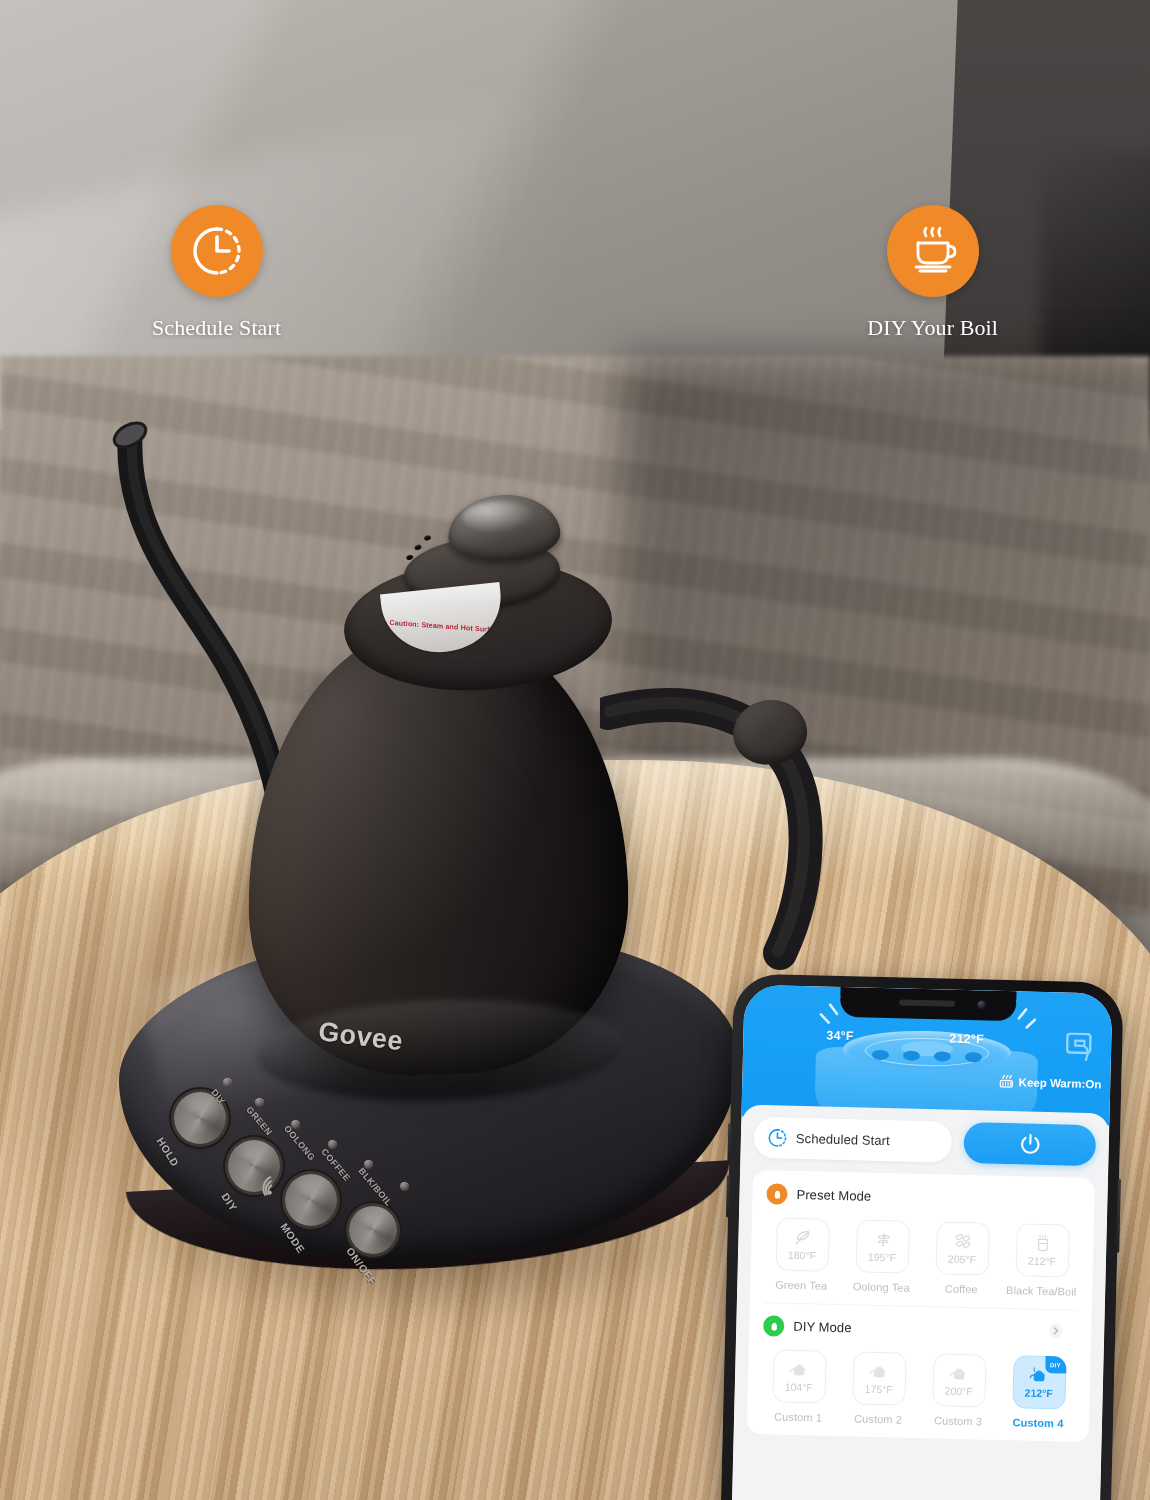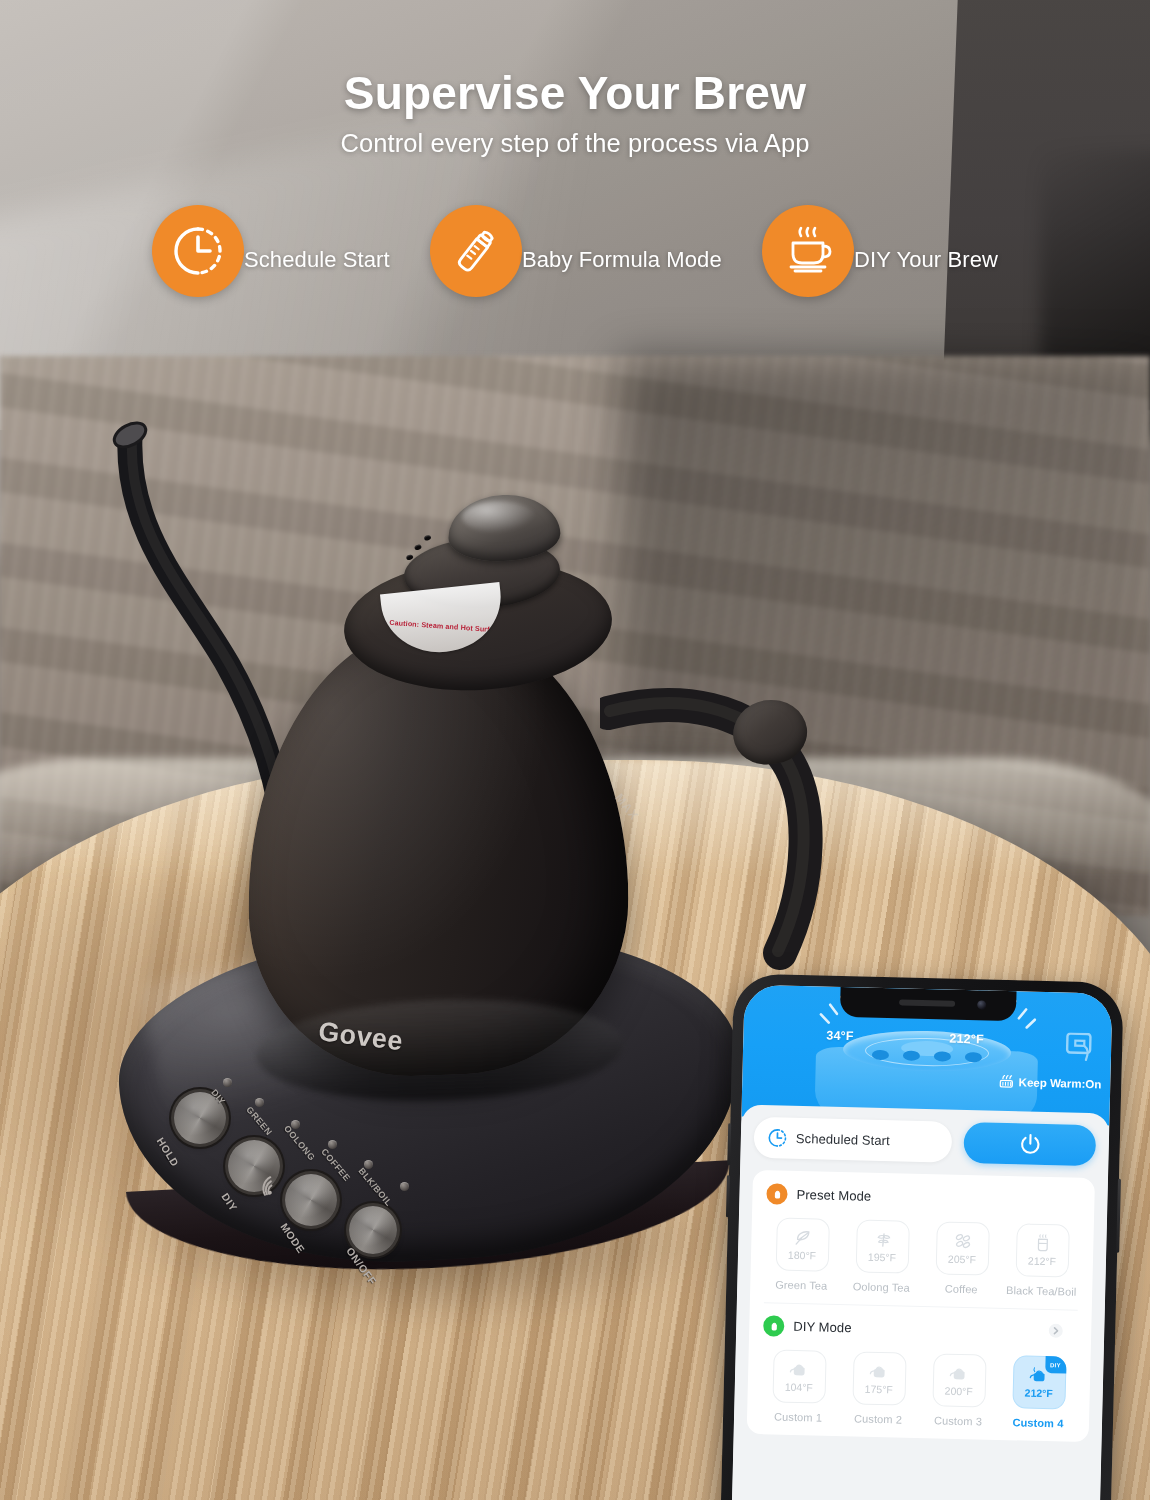--- a/index.html
+++ b/index.html
@@ -227,21 +227,21 @@
   .hdr h2{
     margin:9px 0 0;font-size:25.5px;font-weight:400;color:#fff;letter-spacing:.1px;
     text-shadow:0 1px 5px rgba(0,0,0,.30);
   }
 
   
   .features{
     position:absolute;left:152px;top:205px;width:846px;
     display:flex;justify-content:space-between;align-items:flex-start;
   }
-  .feat{display:flex;flex-direction:row;align-items:center;width:auto;}
+  .feat{display:flex;flex-direction:column;align-items:center;width:auto;font-family:Liberation Serif, serif;}
   .feat-circle{
     width:92px;height:92px;border-radius:50%;
     background:#f08a29;
     display:flex;align-items:center;justify-content:center;
     box-shadow:0 3px 10px rgba(0,0,0,.22);
   }
   .feat-label{
     margin-top:18px;color:#fff;font-size:22px;font-weight:400;letter-spacing:.1px;
     text-shadow:0 1px 4px rgba(0,0,0,.35);white-space:nowrap;
   }
@@ -403,64 +403,47 @@
   <div class="bg-wall-streak"></div>
   <div class="bg-cabinet"></div>
   <div class="bg-cabinet-shadow"></div>
   <div class="bg-floor"></div>
   <div class="bg-floor-dark"></div>
 
   <div class="table-top"></div>
   <div class="table-rim"></div>
   <div class="table-shadow-left"></div>
 
-  <div class="hdr">
-    <h1>Supervise Your Brew</h1>
-    <h2>Control every step of the process via App</h2>
-  </div>
 
   <div class="features">
 
     <div class="feat">
       <div class="feat-circle">
         <svg width="54" height="54" viewBox="0 0 54 54">
           <path d="M27 5 A22 22 0 1 0 27 49" fill="none" stroke="#fff" stroke-width="3.4" stroke-linecap="round"></path>
           <path d="M27 5 A22 22 0 0 1 27 49" fill="none" stroke="#fff" stroke-width="3.4" stroke-linecap="round" stroke-dasharray="4.5 5.5"></path>
           <path d="M27 13 L27 27 L39 27" fill="none" stroke="#fff" stroke-width="3.6" stroke-linecap="round" stroke-linejoin="round"></path>
         </svg>
       </div>
       <div class="feat-label">Schedule Start</div>
     </div>
 
-    <div class="feat">
-      <div class="feat-circle">
-        <svg width="54" height="54" viewBox="0 0 54 54">
-          <g transform="rotate(38 27 27)">
-            <path d="M22 7 q5 -3 10 0 l0 4 q-5 2 -10 0 z" fill="none" stroke="#fff" stroke-width="2.8" stroke-linejoin="round"></path>
-            <rect x="20.5" y="11" width="13" height="6" rx="2" fill="none" stroke="#fff" stroke-width="2.8"></rect>
-            <path d="M20 17 h14 v26 q0 5 -5 5 h-4 q-5 0 -5 -5 z" fill="none" stroke="#fff" stroke-width="2.8" stroke-linejoin="round"></path>
-            <path d="M23 24 h5 M23 30 h5 M23 36 h5" stroke="#fff" stroke-width="2.2" stroke-linecap="round"></path>
-          </g>
-        </svg>
-      </div>
-      <div class="feat-label">Baby Formula Mode</div>
-    </div>
 
 
     <div class="feat">
       <div class="feat-circle">
         <svg width="56" height="56" viewBox="0 0 56 56">
           <path d="M21 13 q-2.5 -4 0 -8 M28 13 q-2.5 -4 0 -8 M35 13 q-2.5 -4 0 -8" fill="none" stroke="#fff" stroke-width="2.6" stroke-linecap="round"></path>
           <path d="M13 20 h30 v11 q0 9 -9 9 h-12 q-9 0 -9 -9 z" fill="none" stroke="#fff" stroke-width="2.8" stroke-linejoin="round"></path>
           <path d="M43 23 q7 0 7 5.5 t-7 5.5" fill="none" stroke="#fff" stroke-width="2.8" stroke-linecap="round"></path>
           <path d="M11 44 h34" stroke="#fff" stroke-width="2.8" stroke-linecap="round"></path>
           <path d="M15 48 h26" stroke="#fff" stroke-width="2.8" stroke-linecap="round"></path>
         </svg>
       </div>
-      <div class="feat-label">DIY Your Brew</div>
+      <div class="feat-label">DIY Your Boil</div>
     </div>
 
   </div>
 
   <div class="kettle">
     <div class="k-shadow"></div>
 
     <div class="k-spout">
       <svg width="270" height="450" viewBox="0 0 270 450">
         <path d="M22 22 C 18 120, 80 180, 120 250 C 155 312, 172 372, 178 430" fill="none" stroke="#17171a" stroke-width="25" stroke-linecap="round"></path>

